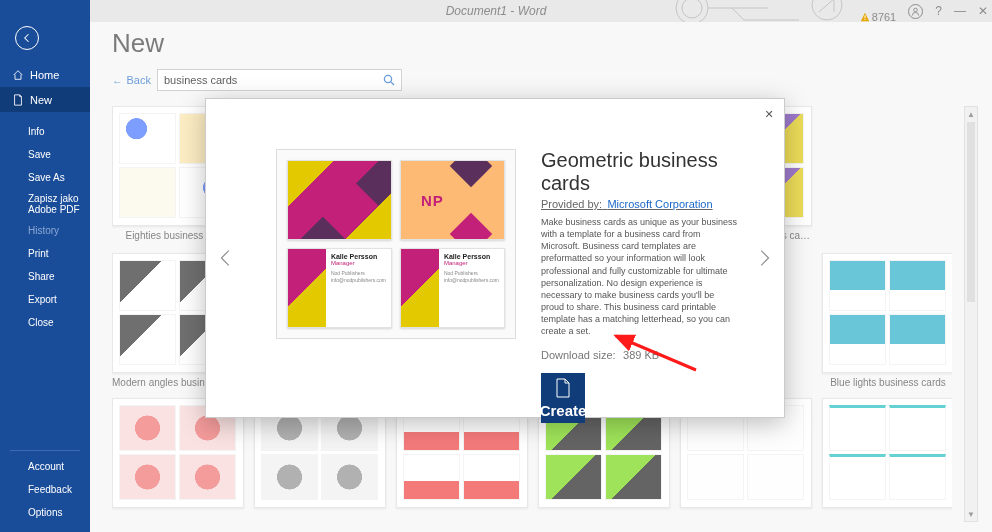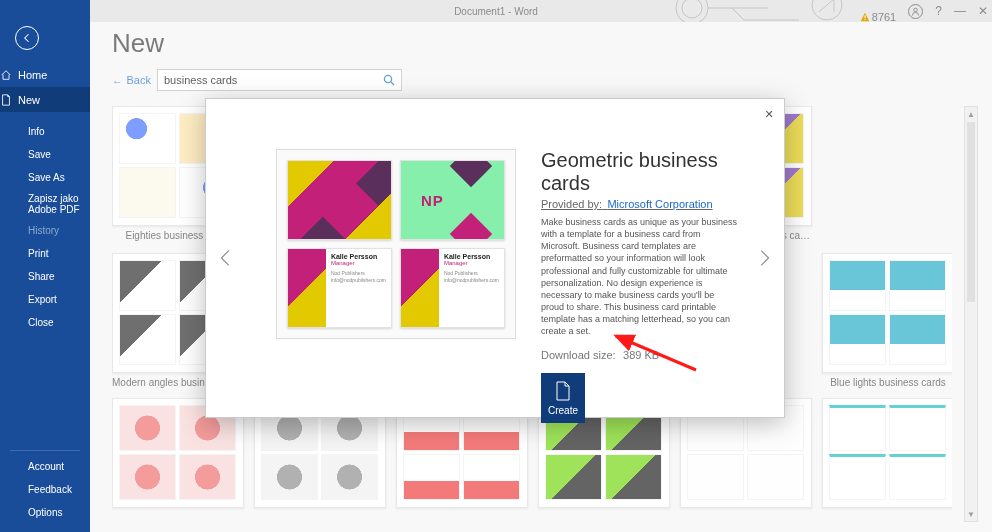--- a/index.html
+++ b/index.html
@@ -1,32 +1,32 @@
 <!DOCTYPE html>
 <html><head>
 <meta charset="utf-8">
 <style>
   *{box-sizing:border-box;margin:0;padding:0;font-family:"Segoe UI",Arial,sans-serif;font-size:11px;-webkit-font-smoothing:antialiased;}
   body{width:992px;height:532px;overflow:hidden;background:#fff;position:relative;}
   
   .topbar{position:absolute;left:0;right:0;top:0;height:22px;background:#e9e9e9;color:#7a7a7a;display:flex;align-items:center;justify-content:center;}
-  .topbar-title{font-size:10px;color:#8c8c8c;}
+  .topbar-title{font-size:12px;color:#8c8c8c;font-style:italic;}
   .topbar-right{position:absolute;right:4px;top:0;height:22px;display:flex;align-items:center;gap:12px;color:#8c8c8c;}
   .topbar-right .win{font-size:12px;}
   .warn-badge{display:flex;align-items:center;gap:2px;margin-top:12px;}
   .warn-badge svg{width:10px;height:10px;}
   .avatar{width:15px;height:15px;border-radius:50%;border:1px solid #8c8c8c;display:flex;align-items:center;justify-content:center;}
   .avatar svg{width:9px;height:9px;}
   .deco{position:absolute;right:120px;top:-12px;}
   .deco svg{stroke:#c5c5c5;fill:none;}
   
   .sidebar{position:absolute;left:0;top:0;bottom:0;width:90px;background:#1a4d99;color:#fff;}
   .back-circ{width:24px;height:24px;border:1px solid #fff;border-radius:50%;display:flex;align-items:center;justify-content:center;margin:26px 0 12px 15px;}
   .back-circ svg{width:12px;height:12px;stroke:#fff;fill:none;}
-  .navitem{display:flex;align-items:center;height:25px;gap:6px;font-size:10.5px;cursor:pointer;text-align:center;}
+  .navitem{display:flex;align-items:center;height:25px;padding-left:12px;gap:6px;font-size:10.5px;cursor:pointer;text-align:center;}
   .navitem.active{background:#113c7a;}
   .navitem svg{width:12px;height:12px;stroke:#fff;fill:none;}
   .subitem{height:23px;display:flex;align-items:center;padding-left:28px;font-size:10px;cursor:pointer;}
   .subitem.disabled{color:#8aa8d3;}
   .subitem.two{line-height:1.1;}
   .bottom-group{position:absolute;bottom:8px;left:0;right:0;}
   .bottom-group .sep{height:1px;background:#3b6bb0;margin:0 10px 4px;}
   
   .main{position:absolute;left:90px;right:0;top:22px;bottom:0;background:#f4f4f4;}
   .main-inner{padding:0 22px;}
@@ -52,36 +52,36 @@
   .modal{position:absolute;left:205px;top:98px;width:580px;height:320px;background:#fff;border:1px solid #cbcbcb;box-shadow:0 6px 24px rgba(0,0,0,.25);}
   .modal .close{position:absolute;right:6px;top:6px;width:18px;height:18px;display:flex;align-items:center;justify-content:center;color:#555;cursor:pointer;}
   .modal .navarr{position:absolute;top:50%;transform:translateY(-50%);width:28px;height:28px;display:flex;align-items:center;justify-content:center;color:#888;cursor:pointer;}
   .modal .navarr.left{left:6px;} .modal .navarr.right{right:6px;}
   .modal .navarr svg{width:22px;height:22px;stroke:#888;fill:none;}
   .preview{position:absolute;left:70px;top:50px;width:240px;height:190px;border:1px solid #ddd;padding:10px;display:grid;grid-template-columns:1fr 1fr;grid-template-rows:1fr 1fr;gap:8px;background:#fafafa;}
   .card{border:1px solid #e2e2e2;box-shadow:0 1px 2px rgba(0,0,0,.15);position:relative;overflow:hidden;background:#fff;}
   .card.a{background:linear-gradient(135deg,#e2c900 25%,#c22079 25% 50%,#5b2f5b 50% 75%,#e2c900 75%);}
   .card.a::after{content:"";position:absolute;inset:20%;background:#c22079;transform:rotate(45deg);}
   .card.a .lab{position:absolute;left:50%;top:50%;transform:translate(-50%,-50%);color:#e8d63b;font-size:8px;font-weight:bold;text-align:center;line-height:1.1;}
-  .card.b{background:#86efac;}
+  .card.b{background:#fdba74;}
   .card.b .np{position:absolute;left:20px;top:50%;transform:translateY(-50%);font-weight:800;color:#c22079;font-size:15px;letter-spacing:1px;}
   .card.b::before,.card.b::after{content:"";position:absolute;width:30px;height:30px;background:#5b2f5b;transform:rotate(45deg);}
   .card.b::before{right:18px;top:-10px;} .card.b::after{right:18px;bottom:-10px;background:#c22079;}
   .card.c{display:flex;}
   .card.c .l{width:40%;background:linear-gradient(135deg,#c22079 50%,#e2c900 50%);}
   .card.c .r{flex:1;padding:4px 5px;}
   .card.c .nm{font-weight:600;font-size:7px;color:#222;} .card.c .mg{font-size:6px;color:#c22079;} .card.c .ln{font-size:5px;color:#888;margin-top:4px;line-height:1.3;}
   .details{position:absolute;left:335px;right:45px;top:50px;bottom:20px;}
   .details h2{font-size:20px;font-weight:400;color:#333;}
   .details .prov{font-size:9.5px;color:#666;margin:3px 0 6px;text-decoration:underline;} .details .prov a{color:#1a69c8;text-decoration:none;}
   .details .desc{font-size:9px;color:#555;line-height:1.35;}
   .details .dl{font-size:9px;color:#777;margin-top:12px;}
   .createbtn{width:44px;height:50px;background:#113c7a;color:#fff;display:flex;flex-direction:column;align-items:center;justify-content:center;gap:4px;margin-top:12px;cursor:pointer;}
   .createbtn svg{width:16px;height:20px;stroke:#fff;fill:none;}
-  .createbtn span{font-size:10px;}
+  .createbtn span{font-size:15px;font-weight:bold;}
   .redarrow{position:absolute;left:610px;top:330px;}
   .redarrow svg{width:90px;height:44px;}
   
   .sch-eighties .cell:nth-child(1){background:radial-gradient(circle at 30% 30%,#3a6bff 20%,#fff 21%),radial-gradient(circle at 70% 70%,#3a6bff 25%,#fff 26%);}
   .sch-eighties .cell:nth-child(2){background:#fce4a4;}
   .sch-eighties .cell:nth-child(3){background:#fbf6e6;}
   .sch-eighties .cell:nth-child(4){background:radial-gradient(circle at 60% 40%,#3a6bff 22%,#fff 23%);}
   .sch-modern .cell{background:linear-gradient(135deg,#222 40%,#fff 40%);}
   .sch-purple .cell{background:linear-gradient(135deg,#6b34b0 50%,#e2c900 50%);}
   .sch-blue .cell{background:linear-gradient(#1aa6c4,#1aa6c4 60%,#fff 60%);}

